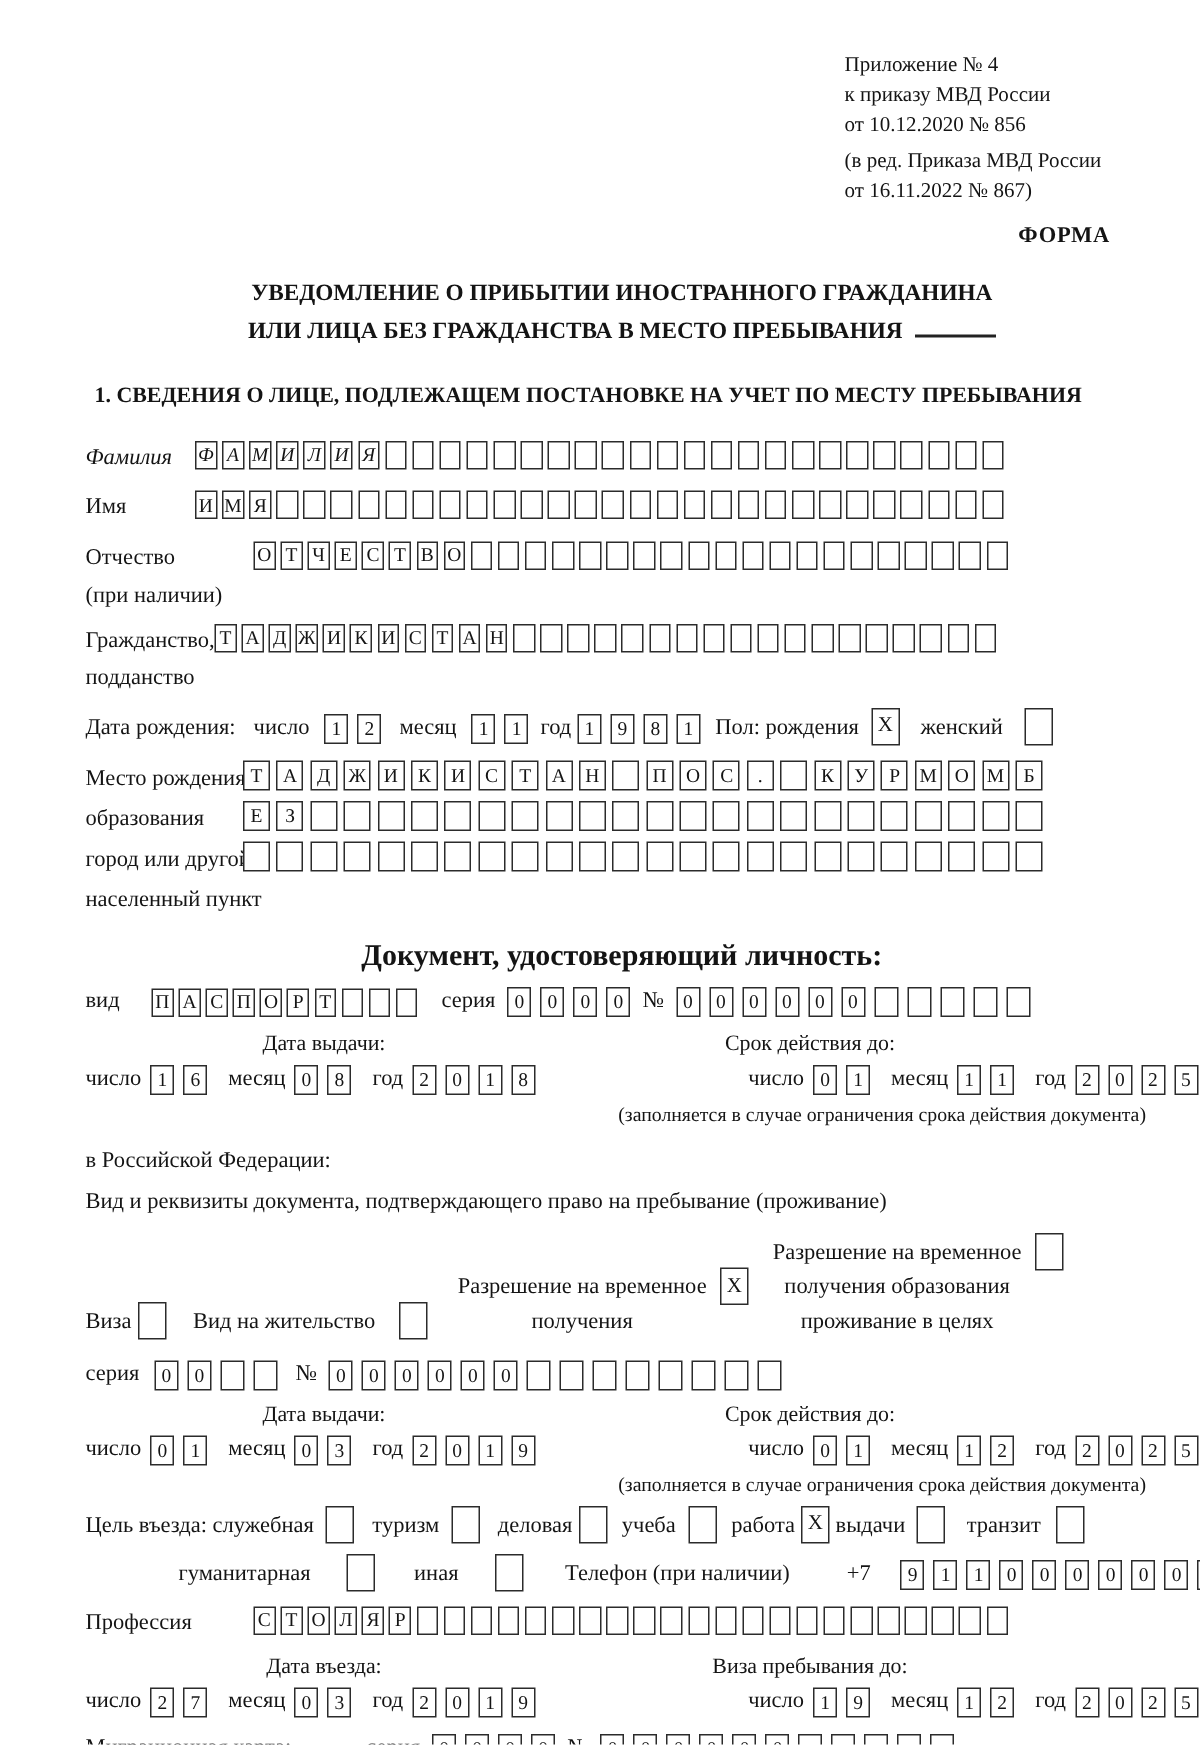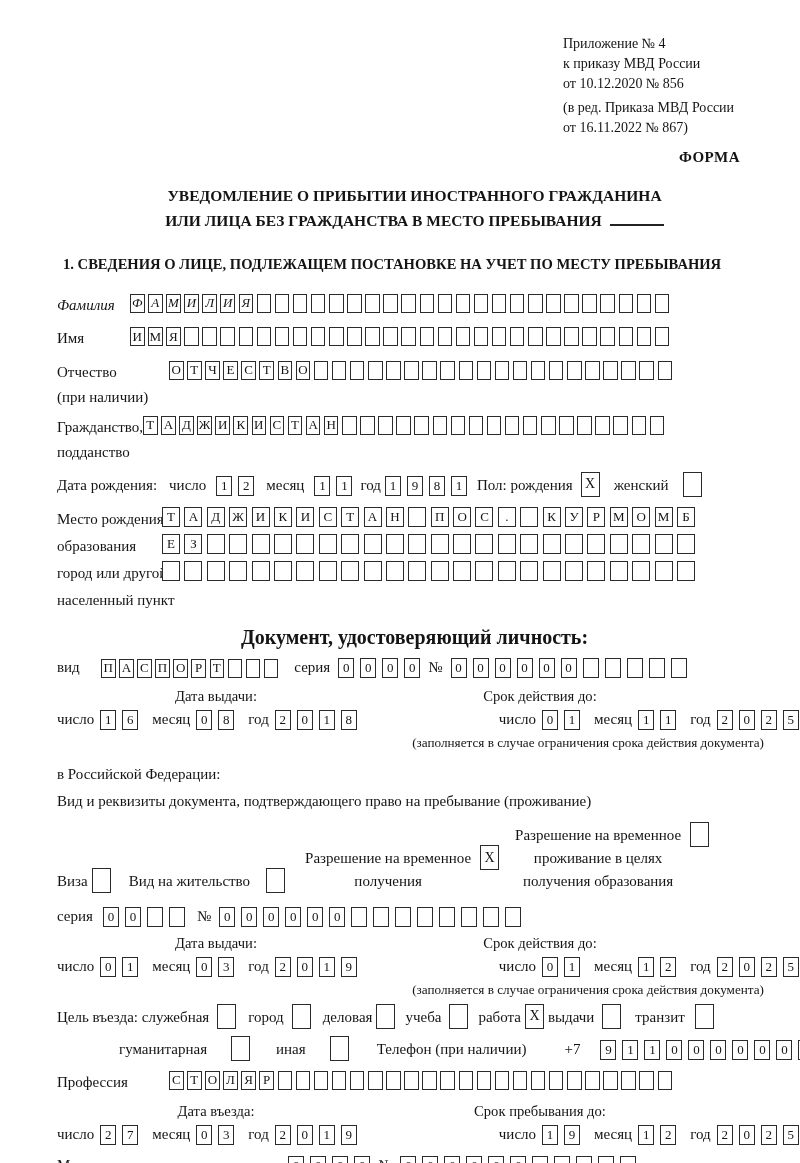--- a/index.html
+++ b/index.html
@@ -459,22 +459,22 @@
     <div class="opt" style="margin-left:20px;">
       <span class="opt-label center">
         <span style="display:block;">Разрешение на временное</span>
         <span style="display:block;">получения</span>
       </span>
       <span class="checkbox">X</span>
     </div>
     <div class="opt" style="margin-left:16px;">
       <span class="opt-label center">
         <span style="display:block;">Разрешение на временное</span>
+        <span style="display:block;">получения образования</span>
         <span style="display:block;">проживание в целях</span>
-        <span style="display:block;">получения образования</span>
       </span>
       <span class="checkbox"></span>
     </div>
   </div>
 
   <div class="inlinerow" style="margin-top:12px;">
     <span>серия</span>
     <div class="cells cells-d gap10">
         <span class="cell">0</span>
         <span class="cell">0</span>
@@ -544,21 +544,21 @@
           <span class="cell">5</span>
         </div>
     </div>
   </div>
 
   <div class="note">(заполняется в случае ограничения срока действия документа)</div>
 
   <div class="inlinerow" style="margin-top:8px;">
     <span>Цель въезда: служебная</span>
     <span class="checkbox gap8"></span>
-    <span class="gap12">город</span>
+    <span class="gap12">туризм</span>
     <span class="checkbox gap8"></span>
     <span class="gap12">деловая</span>
     <span class="checkbox gap4"></span>
     <span class="gap10">учеба</span>
     <span class="checkbox gap8"></span>
     <span class="gap10">работа</span>
     <span class="checkbox gap4">X</span>
     <span class="gap4">выдачи</span>
     <span class="checkbox gap8"></span>
     <span class="gap14">транзит</span>
@@ -615,21 +615,21 @@
         <span class="cell"></span>
         <span class="cell"></span>
         <span class="cell"></span>
         <span class="cell"></span>
         <span class="cell"></span>
       </div>
   </div>
 
   <div class="two-heads">
     <div class="th-left">Дата въезда:</div>
-    <div class="th-right">Срок пребывания до:</div>
+    <div class="th-right">Виза пребывания до:</div>
   </div>
 
   <div class="daterow">
     <div class="dgroup">
       <span class="dlbl">число</span>
       <div class="cells cells-d">
           <span class="cell">2</span>
           <span class="cell">7</span>
         </div>
       <span class="dlbl2">месяц</span>

